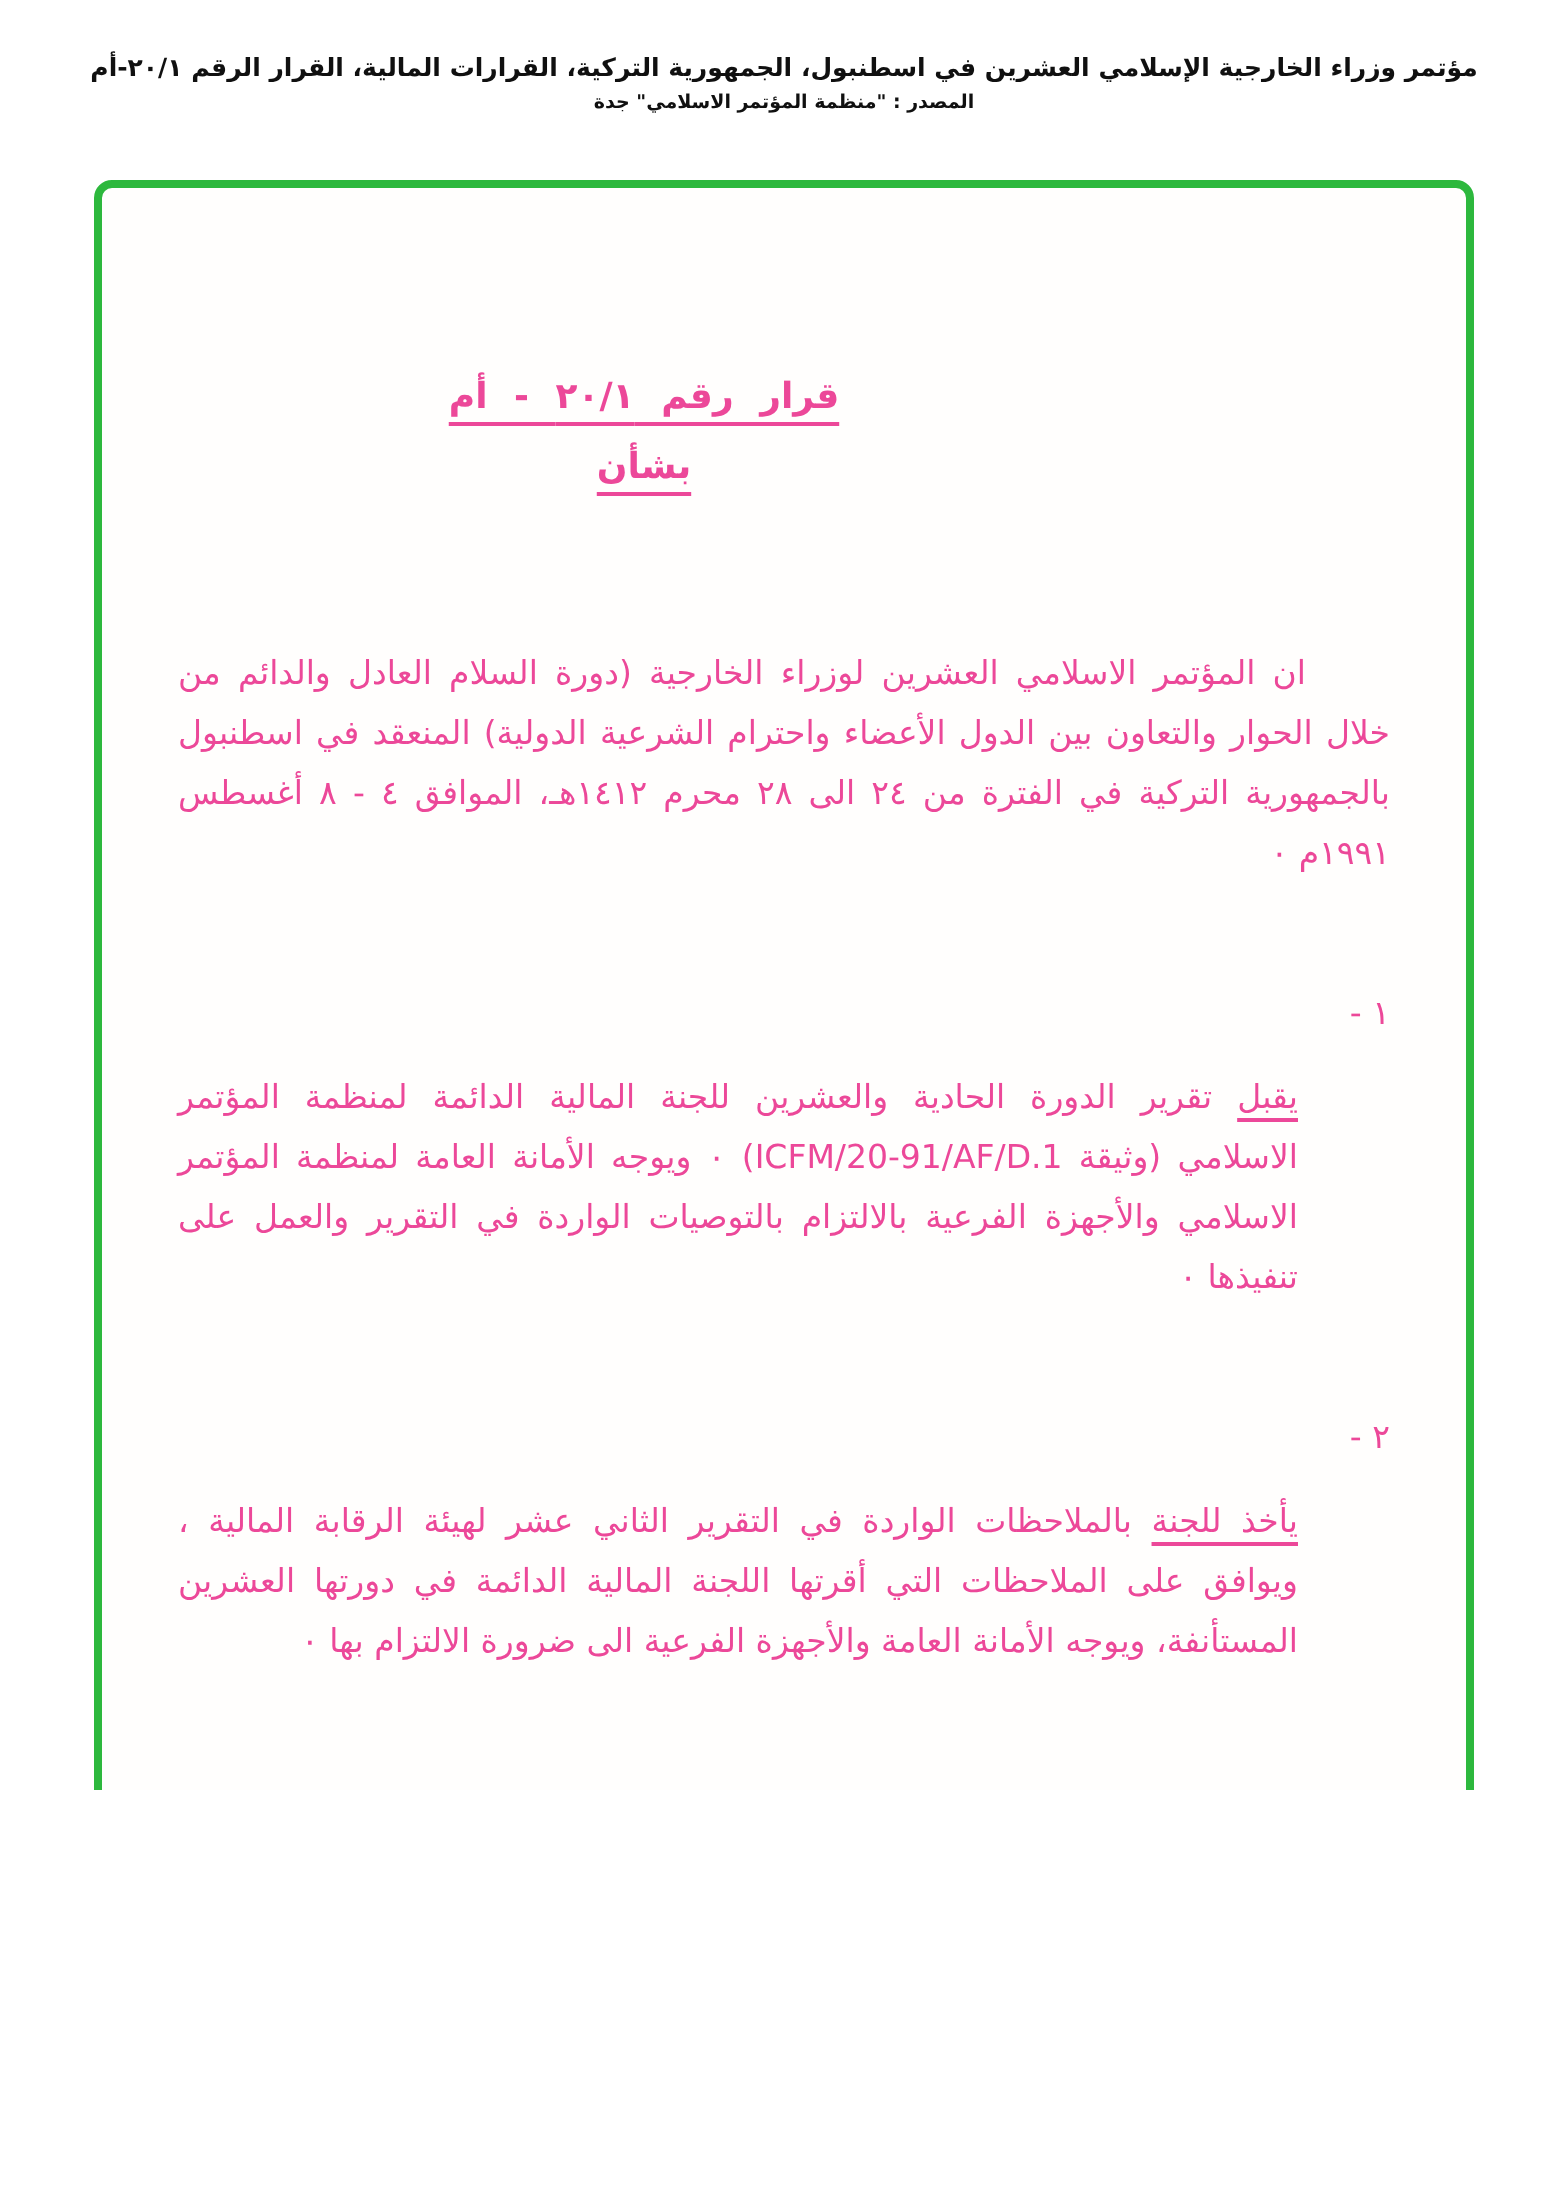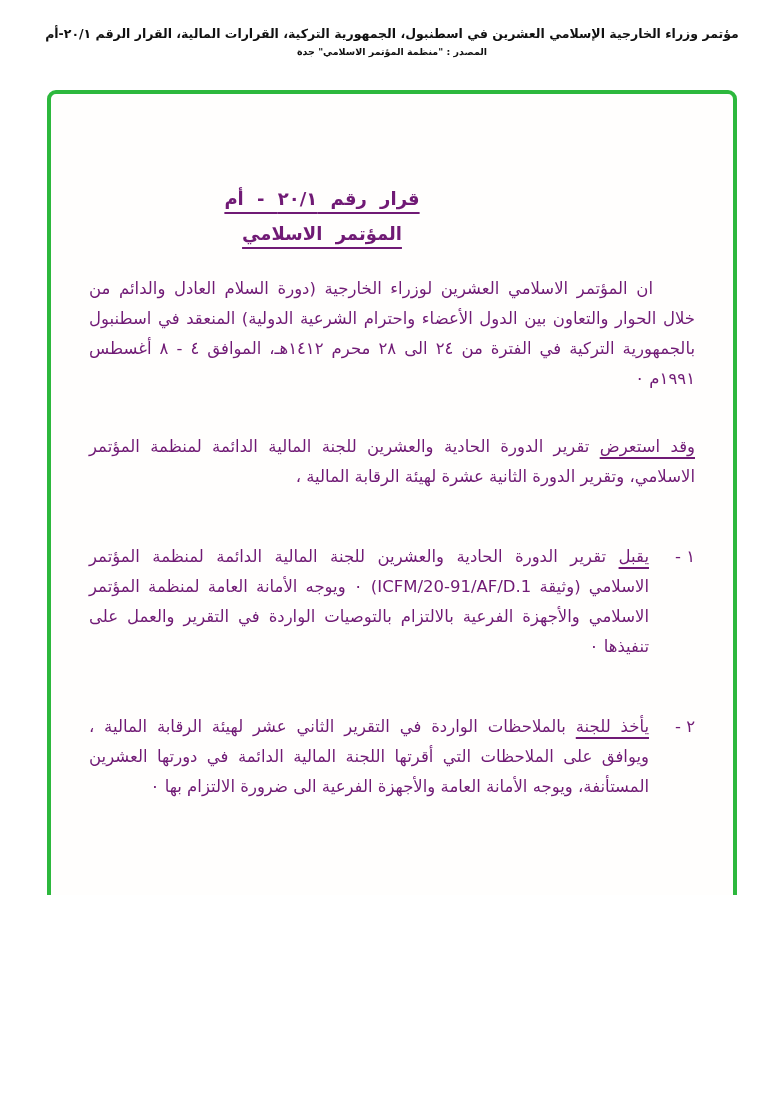--- a/index.html
+++ b/index.html
@@ -33,55 +33,55 @@
     width: 690px;
     height: 987px;
     border: 4px solid var(--frame-color, #2db83d);
     border-radius: 9px;
     box-sizing: border-box;
     background: #fffefd;
   }
   .doc {
     direction: rtl;
     padding: 94px 38px 0 38px;
-    color: #701a75;
+    color: #ec4899;
   }
   .title-block {
     text-align: center;
     transform: translateX(-70px);
   }
   .title-line {
     font-size: 18px;
     font-weight: bold;
     word-spacing: 7px;
     margin-bottom: 14px;
     text-decoration: underline;
     text-underline-offset: 7px;
     text-decoration-thickness: 1.5px;
   }
   .para {
     font-size: 16.5px;
     line-height: 30px;
     text-align: justify;
     margin: 0;
   }
-  .preamble { margin-top: 30px; text-indent: 42px; }
+  .preamble { margin-top: 78px; text-indent: 42px; }
   .review   { margin-top: 38px; }
   .item {
     display: flex;
     direction: rtl;
     margin-top: 50px;
   }
   .item-num {
     flex: 0 0 46px;
     font-size: 16.5px;
     line-height: 30px;
     white-space: nowrap;
   }
-  .item-body { flex: 1; }
+  .item-body { flex: 1; margin-top: 42px; }
   .u {
     text-decoration: underline;
     text-underline-offset: 5px;
     text-decoration-thickness: 1.5px;
   }
 </style>
 </head>
 <body>
 
 <div class="page">
@@ -89,26 +89,25 @@
   <header class="page-header">
     <div class="h-line1">مؤتمر وزراء الخارجية الإسلامي العشرين في اسطنبول، الجمهورية التركية، القرارات المالية، القرار الرقم ٢٠/١-أم</div>
     <div class="h-line2">المصدر : "منظمة المؤتمر الاسلامي" جدة</div>
   </header>
 
   <div class="scan-frame">
     <article class="doc">
 
       <div class="title-block">
         <div class="title-line">قرار رقم ٢٠/١ - أم</div>
-        <div class="title-line">المؤتمر الاسلامي</div>
+        <div class="title-line">بشأن</div>
       </div>
 
       <p class="para preamble">ان المؤتمر الاسلامي العشرين لوزراء الخارجية (دورة السلام العادل والدائم من خلال الحوار والتعاون بين الدول الأعضاء واحترام الشرعية الدولية) المنعقد في اسطنبول بالجمهورية التركية في الفترة من ٢٤ الى ٢٨ محرم ١٤١٢هـ، الموافق ٤ - ٨ أغسطس ١٩٩١م ٠</p>
 
-      <p class="para review"><span class="u">وقد استعرض</span><span> تقرير الدورة الحادية والعشرين للجنة المالية الدائمة لمنظمة المؤتمر الاسلامي، وتقرير الدورة الثانية عشرة لهيئة الرقابة المالية ،</span></p>
 
       <div class="item">
         <span class="item-num">١ -</span>
         <p class="para item-body"><span class="u">يقبل</span><span> تقرير الدورة الحادية والعشرين للجنة المالية الدائمة لمنظمة المؤتمر الاسلامي (وثيقة ICFM/20-91/AF/D.1) ٠ ويوجه الأمانة العامة لمنظمة المؤتمر الاسلامي والأجهزة الفرعية بالالتزام بالتوصيات الواردة في التقرير والعمل على تنفيذها ٠</span></p>
       </div>
 
       <div class="item">
         <span class="item-num">٢ -</span>
         <p class="para item-body"><span class="u">يأخذ للجنة</span><span> بالملاحظات الواردة في التقرير الثاني عشر لهيئة الرقابة المالية ، ويوافق على الملاحظات التي أقرتها اللجنة المالية الدائمة في دورتها العشرين المستأنفة، ويوجه الأمانة العامة والأجهزة الفرعية الى ضرورة الالتزام بها ٠</span></p>
       </div>

